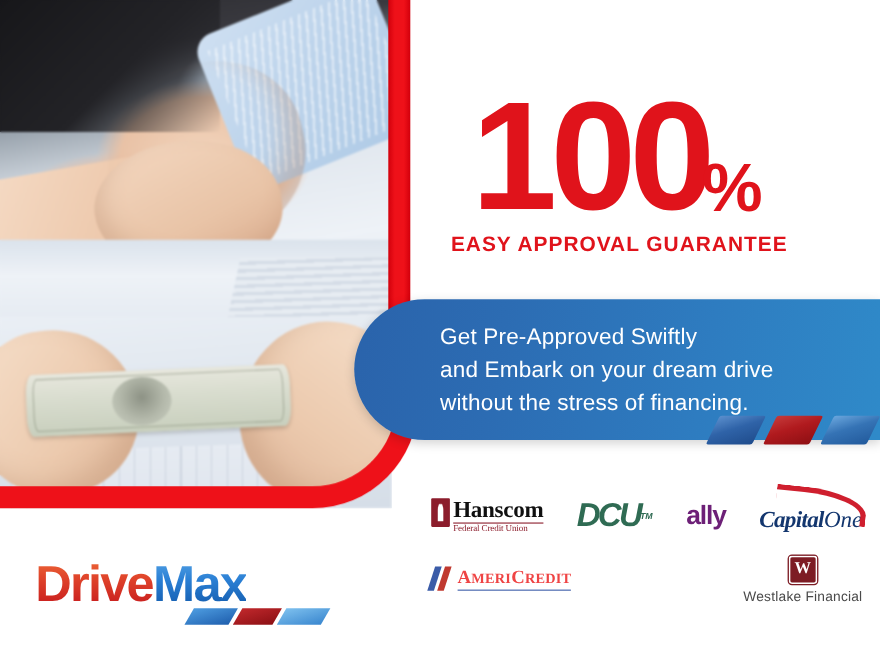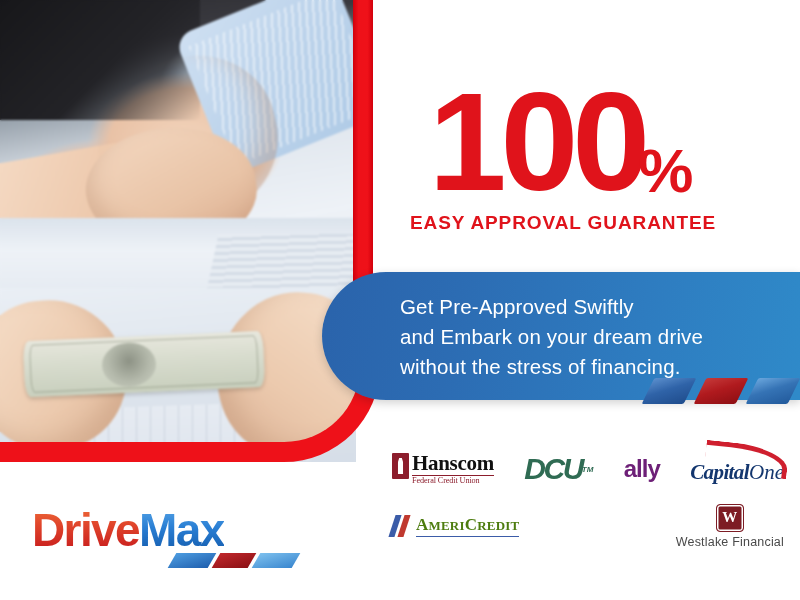--- a/index.html
+++ b/index.html
@@ -305,21 +305,21 @@
     border-top-color:#cf1f2e;
   }
   
   .americredit{align-items:center;gap:4px;}
   .ac-slash{width:20px;height:22px;position:relative;}
   .ac-slash b{position:absolute;top:0;width:6px;height:22px;transform:skewX(-18deg);}
   .ac-slash b:nth-child(1){left:0;background:#3b5ca8;}
   .ac-slash b:nth-child(2){left:9px;background:#c0392f;}
   .ac-txt{
     font-family:"Liberation Serif", serif;font-weight:bold;font-size:17px;
-    color:#4d7c0f;letter-spacing:.2px;border-bottom:1.6px solid #3b5ca8;padding-bottom:1px;text-align:center;
+    color:#ef4444;letter-spacing:.2px;border-bottom:1.6px solid #3b5ca8;padding-bottom:1px;text-align:center;
   }
   .ac-txt small{font-size:13px;}
   
   .westlake{flex-direction:column;gap:3px;}
   .wl-mark{
     width:26px;height:26px;background:#7d1c24;border-radius:4px;
     display:flex;align-items:center;justify-content:center;
     border:1.5px solid #7d1c24;
     box-shadow:inset 0 0 0 1.5px #fff;
   }

